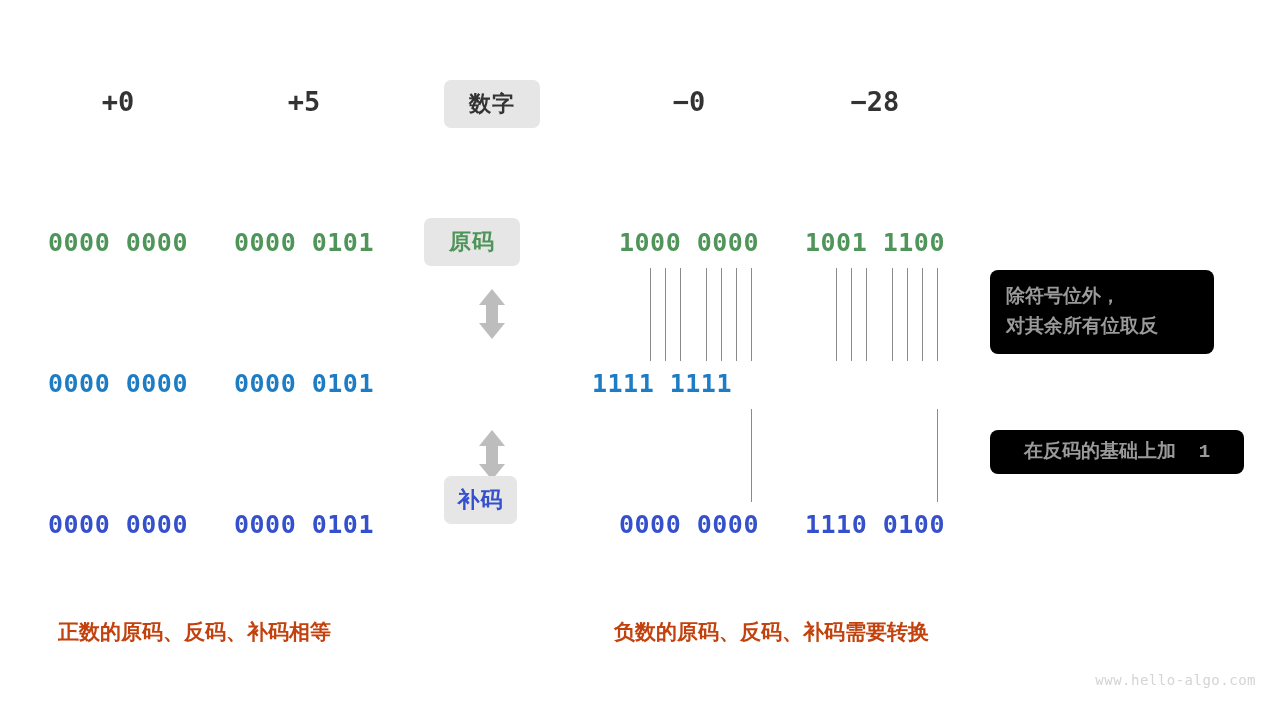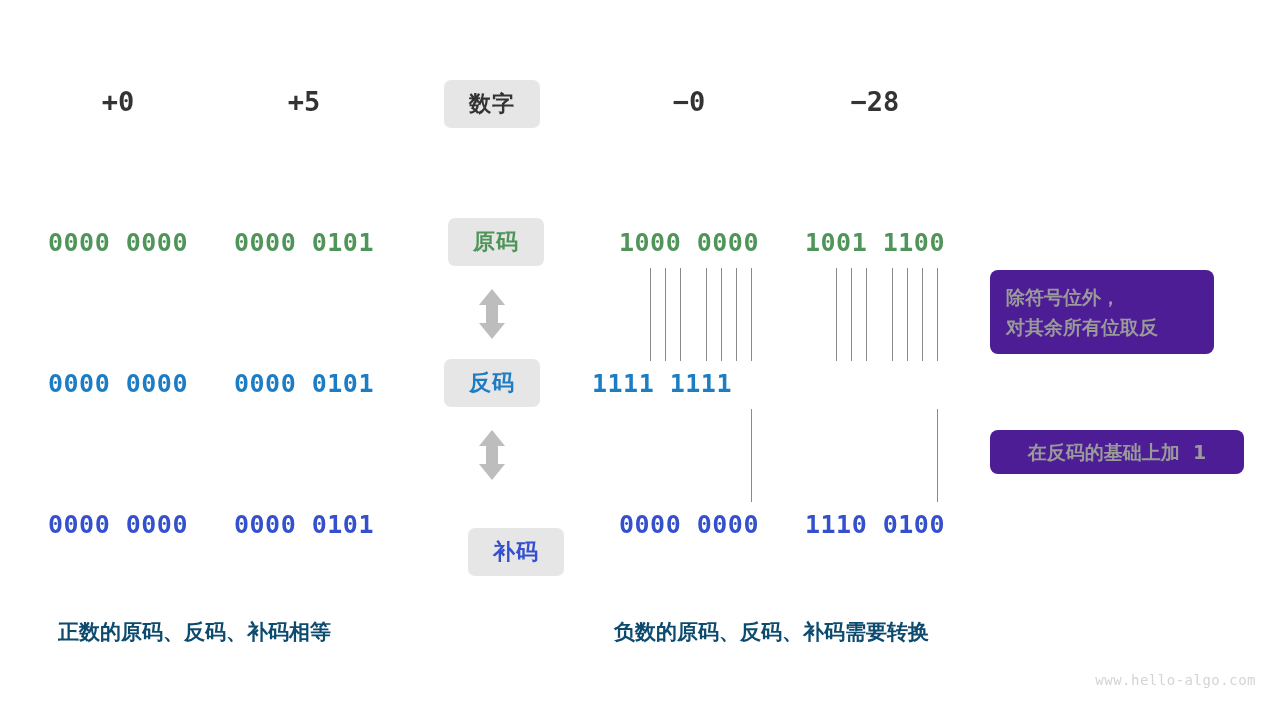--- a/index.html
+++ b/index.html
@@ -72,37 +72,38 @@
   }
 
   
   .dbl-arrow {
     position: absolute;
     color: #bdbdbd;
   }
 
   
   .note {
-    background: #4c1d95;
+    background: #000000;
     border-radius: 8px;
     color: #9a9a9a;
     font-weight: bold;
     font-size: 19px;
     line-height: 30px;
     display: flex;
     flex-direction: column;
     justify-content: center;
     padding: 0 16px;
     box-sizing: border-box;
     white-space: pre;
+    font-family: Liberation Mono, monospace;
   }
 
   
   .caption {
-    color: #0c4a6e;
+    color: #c2410c;
     font-weight: bold;
     font-size: 21px;
     white-space: pre;
   }
 
   
   .watermark {
     font-family: "DejaVu Sans Mono", monospace;
     font-size: 14px;
     color: #d4d4d4;
@@ -116,21 +117,21 @@
 <div class="stage">
 
   <div class="abs hdr-num" style="left:42px; top:86px; width:152px;">+0</div>
   <div class="abs hdr-num" style="left:228px; top:86px; width:152px;">+5</div>
 
   <div class="abs chip chip-title" style="left:444px; top:80px; width:96px; height:48px;">数字</div>
 
   <div class="abs hdr-num" style="left:613px; top:86px; width:152px;">−0</div>
   <div class="abs hdr-num" style="left:799px; top:86px; width:152px;">−28</div>
 
-  <div class="abs chip chip-green" style="left:448px; top:218px; width:96px; height:48px;">原码</div>
+  <div class="abs chip chip-green" style="left:424px; top:218px; width:96px; height:48px;">原码</div>
 
   <div class="abs bits bits-green" style="left:42px; top:228px; width:152px;">0000 0000</div>
   <div class="abs bits bits-green" style="left:228px; top:228px; width:152px;">0000 0101</div>
   <div class="abs bits bits-green" style="left:613px; top:228px; width:152px;">1000 0000</div>
   <div class="abs bits bits-green" style="left:799px; top:228px; width:152px;">1001 1100</div>
 
   <div class="vline" style="left:650px; top:268px; height:93px;"></div>
   <div class="vline" style="left:665px; top:268px; height:93px;"></div>
   <div class="vline" style="left:680px; top:268px; height:93px;"></div>
   <div class="vline" style="left:706px; top:268px; height:93px;"></div>
@@ -150,40 +151,39 @@
     <svg width="36" height="52" viewBox="0 0 36 52" aria-hidden="true">
       <polygon points="18,1 31,17 24,17 24,35 31,35 18,51 5,35 12,35 12,17 5,17" fill="#bdbdbd"></polygon>
     </svg>
   </div>
 
   <div class="abs note" style="left:990px; top:270px; width:224px; height:84px;">
     <span>除符号位外，</span>
     <span>对其余所有位取反</span>
   </div>
 
-  <div class="abs chip chip-blue" style="left:444px; top:359px; width:96px; height:48px;">反码</div>
 
   <div class="abs bits bits-blue" style="left:42px; top:369px; width:152px;">0000 0000</div>
   <div class="abs bits bits-blue" style="left:228px; top:369px; width:152px;">0000 0101</div>
   <div class="abs bits bits-blue" style="left:586px; top:369px; width:152px;">1111 1111</div>
 
   <div class="vline" style="left:751px; top:409px; height:93px;"></div>
   <div class="vline" style="left:937px; top:409px; height:93px;"></div>
 
   <div class="dbl-arrow" style="left:474px; top:429px;">
     <svg width="36" height="52" viewBox="0 0 36 52" aria-hidden="true">
       <polygon points="18,1 31,17 24,17 24,35 31,35 18,51 5,35 12,35 12,17 5,17" fill="#bdbdbd"></polygon>
     </svg>
   </div>
 
   <div class="abs note" style="left:990px; top:430px; width:254px; height:44px;align-items:center;">
     <span>在反码的基础上加  1</span>
   </div>
 
-  <div class="abs chip chip-navy" style="left:444px; top:528px; width:96px; height:48px;margin-left:24px;">补码</div>
+  <div class="abs chip chip-navy" style="left:444px; top:476px; width:73px; height:48px;">补码</div>
 
   <div class="abs bits bits-navy" style="left:42px; top:510px; width:152px;">0000 0000</div>
   <div class="abs bits bits-navy" style="left:228px; top:510px; width:152px;">0000 0101</div>
   <div class="abs bits bits-navy" style="left:613px; top:510px; width:152px;">0000 0000</div>
   <div class="abs bits bits-navy" style="left:799px; top:510px; width:152px;">1110 0100</div>
 
   <div class="abs caption" style="left:58px; top:618px;">正数的原码、反码、补码相等</div>
   <div class="abs caption" style="left:614px; top:618px;">负数的原码、反码、补码需要转换</div>
 
   <div class="abs watermark" style="right:24px; top:672px;">www.hello-algo.com</div>

